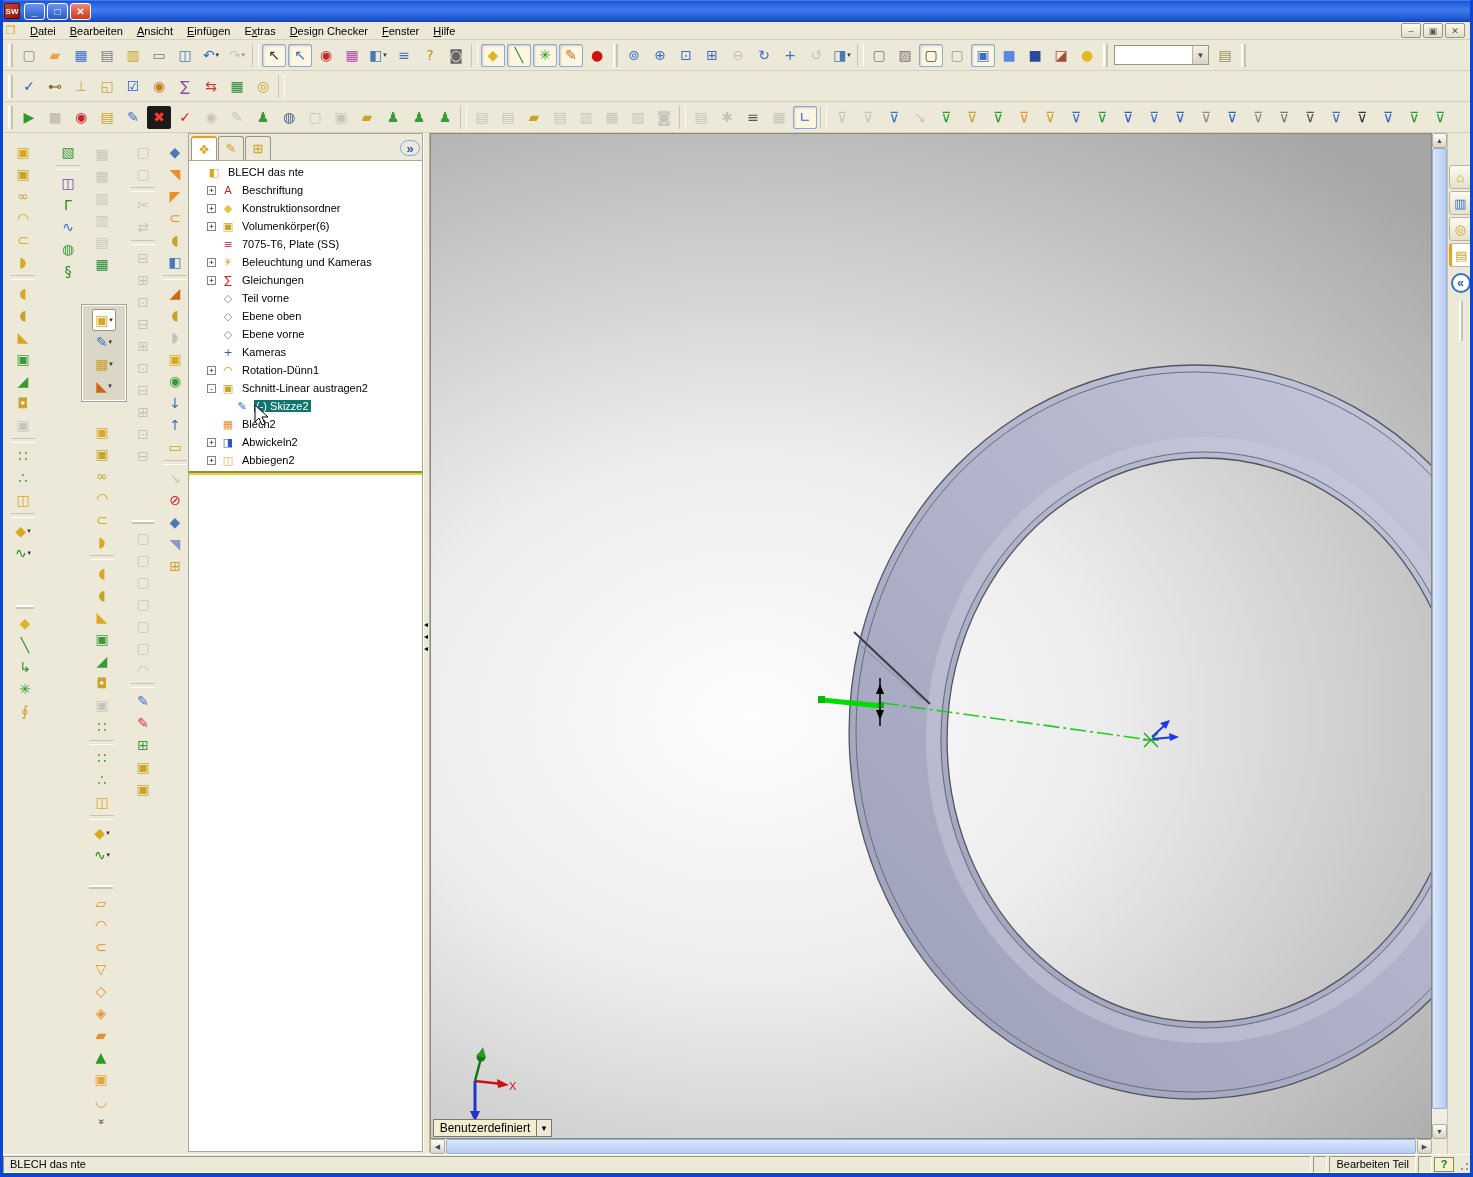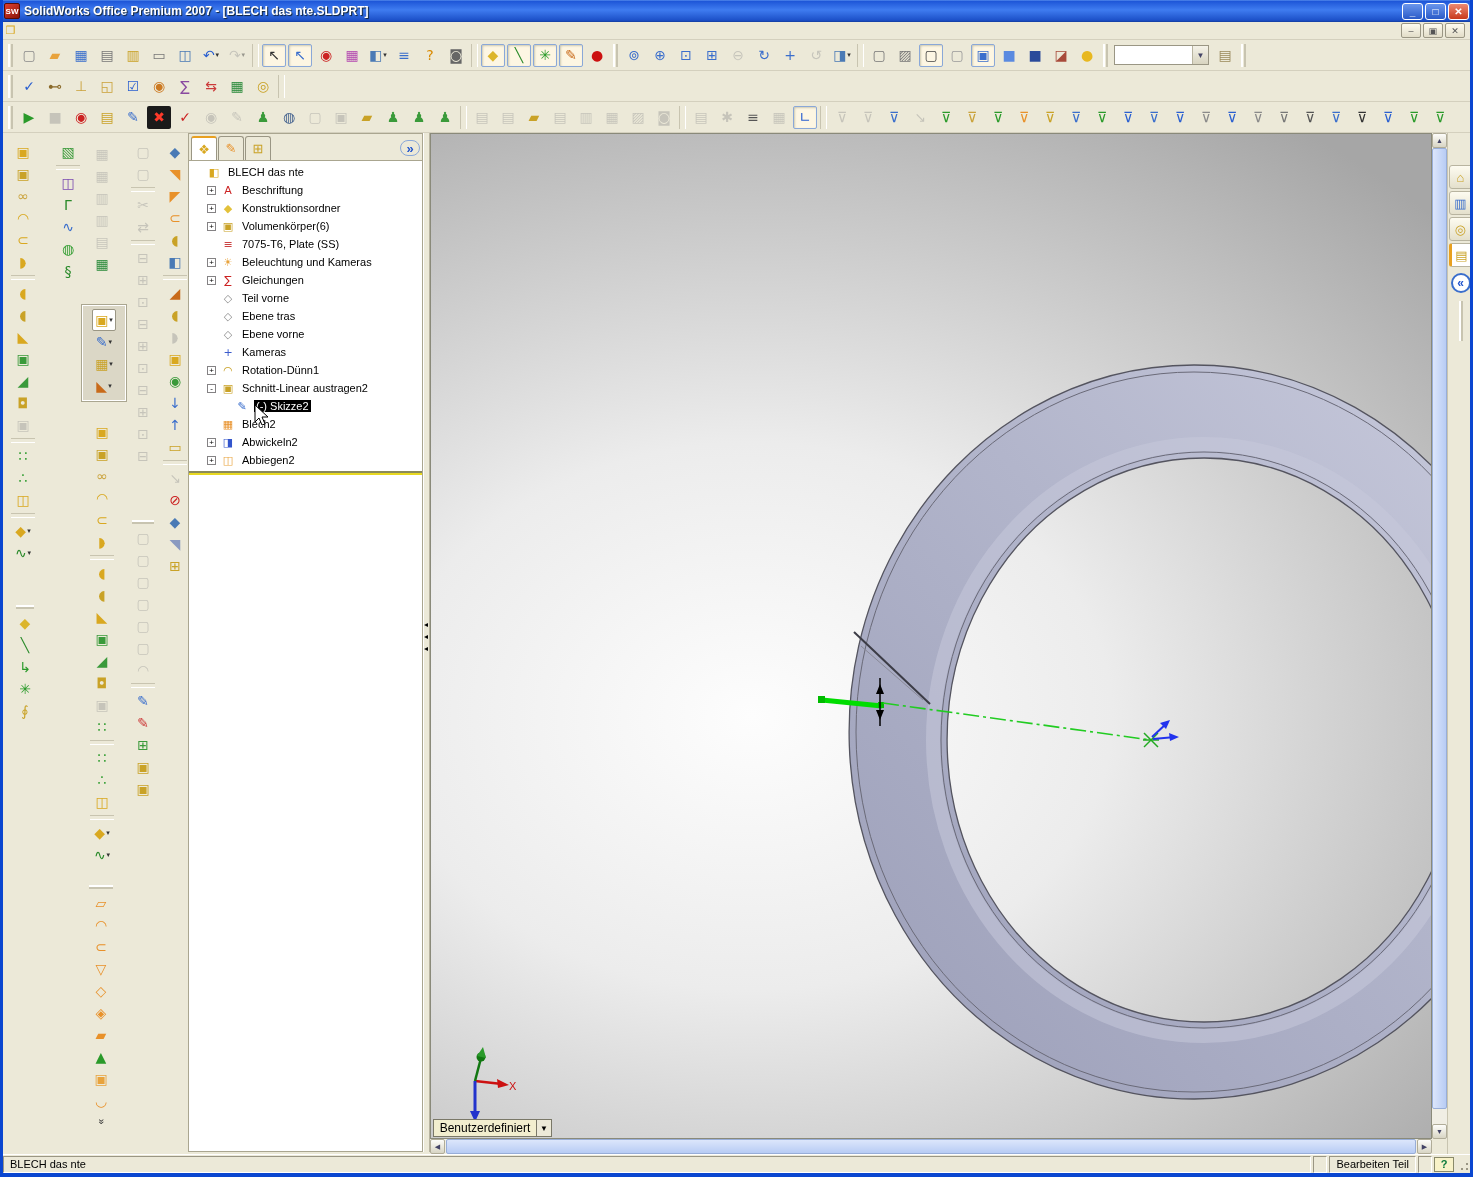--- a/index.html
+++ b/index.html
@@ -59,21 +59,21 @@
   .ttab.active{background:#fff;border-top:2px solid #e8a020;}
   .texpand-btn{margin-left:auto;color:#2255cc;font-weight:bold;font-size:13px;border:1px solid #8aa8d8;border-radius:8px;
     width:20px;height:16px;display:flex;align-items:center;justify-content:center;margin-bottom:4px;}
   .tree{padding-top:2px;position:relative;}
   .trow{height:18px;display:flex;align-items:center;font-size:11px;color:#000;white-space:nowrap;}
   .texp{width:9px;height:9px;border:1px solid #848284;background:#fff;font-size:8px;line-height:7px;text-align:center;
     margin-right:4px;flex:none;color:#000;}
   .tspace{width:13px;flex:none;}
   .ticon{width:16px;height:14px;flex:none;display:flex;align-items:center;justify-content:center;font-size:11px;margin-right:4px;font-family:"DejaVu Sans",sans-serif;}
   .tlabel{padding:0 2px;}
-  .tlabel.selected{background:#000000;color:#fff;}
+  .tlabel.selected{background:#0f766e;color:#fff;}
   .rollback{height:4px;margin-top:2px;border-top:2px solid #8a8a5a;border-bottom:2px solid #e8d820;}
   
   .splitter{position:absolute;left:417px;top:0;width:7px;height:1019px;background:#ece9d8;border-left:1px solid #fff;border-right:1px solid #b8b4a0;}
   .sarr{position:absolute;left:0;font-size:8px;color:#000;line-height:10px;}
   
   .viewport{position:absolute;left:424px;top:0;width:1002px;height:1006px;overflow:hidden;
     background:radial-gradient(ellipse 950px 720px at 32% 58%, #fdfdfd 0%, #ececec 38%, #c6c6c6 72%, #a6a6a6 100%);
     border:1px solid #8a8a7a;}
   .viewsel{position:absolute;left:2px;top:985px;width:119px;height:18px;background:#f2eecf;border:1px solid #7a7868;
     display:flex;align-items:center;font-size:12px;}
@@ -109,30 +109,39 @@
     radial-gradient(circle 1.5px at 11px 8px,#9a9684 55%,transparent 60%);}
   .treecursor{position:absolute;left:64px;top:270px;pointer-events:none;}
 </style>
 </head>
 <body>
 
 <div class="window">
 
   <div class="titlebar">
     <div class="appicon">SW</div>
-    <div class="titletext">SolidWorks Office Premium 2007 - [BLECH das nte.SLDPRT]</div>
     <div class="winbtns">
       <div class="wbtn">_</div>
       <div class="wbtn">□</div>
       <div class="wbtn close">✕</div>
     </div>
   </div>
 
   <div class="menubar">
     <div class="menuicon">❒</div>
+    <div id="menu-items" style="display:flex;">
+        <span class="mitem"><u>D</u>atei</span>
+        <span class="mitem"><u>B</u>earbeiten</span>
+        <span class="mitem"><u>A</u>nsicht</span>
+        <span class="mitem"><u>E</u>infügen</span>
+        <span class="mitem">E<u>x</u>tras</span>
+        <span class="mitem"><u>D</u>esign Checker</span>
+        <span class="mitem"><u>F</u>enster</span>
+        <span class="mitem"><u>H</u>ilfe</span>
+      </div>
     <div class="childbtns">
       <div class="cbtn">–</div>
       <div class="cbtn">▣</div>
       <div class="cbtn">✕</div>
     </div>
   </div>
 
   <div class="toolrow" style="top:40px;">
       <div class="tgrip"></div>
       <span class="tbtn">
@@ -906,21 +915,21 @@
             <span class="tlabel">Gleichungen</span>
           </div>
           <div class="trow" style="padding-left: 18px;">
             <div class="tspace"></div>
             <div class="ticon" style="color: rgb(138, 138, 138);">◇</div>
             <span class="tlabel">Teil vorne</span>
           </div>
           <div class="trow" style="padding-left: 18px;">
             <div class="tspace"></div>
             <div class="ticon" style="color: rgb(138, 138, 138);">◇</div>
-            <span class="tlabel">Ebene tras</span>
+            <span class="tlabel">Ebene oben</span>
           </div>
           <div class="trow" style="padding-left: 18px;">
             <div class="tspace"></div>
             <div class="ticon" style="color: rgb(138, 138, 138);">◇</div>
             <span class="tlabel">Ebene vorne</span>
           </div>
           <div class="trow" style="padding-left: 18px;">
             <div class="tspace"></div>
             <div class="ticon" style="color: rgb(58, 90, 204);">+</div>
             <span class="tlabel">Kameras</span>

